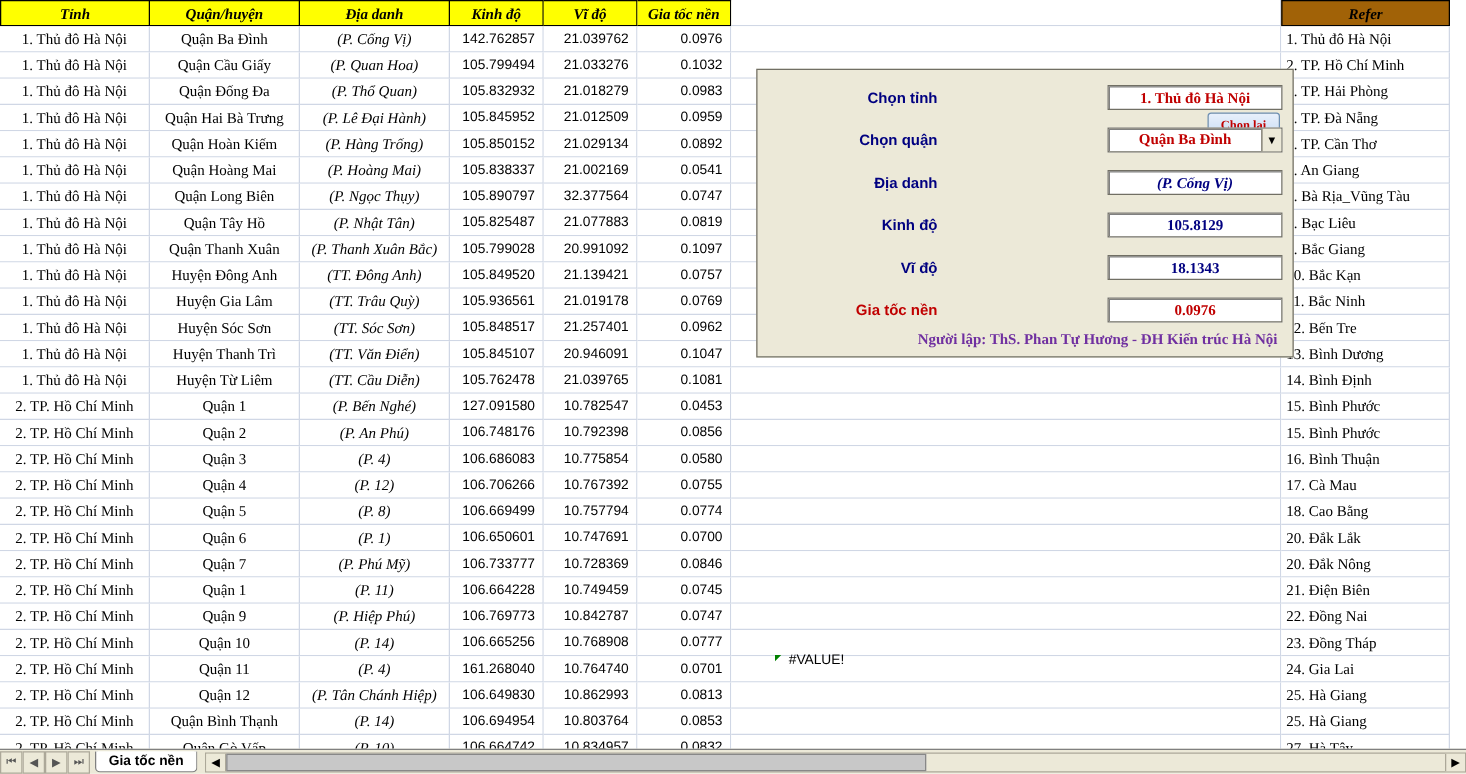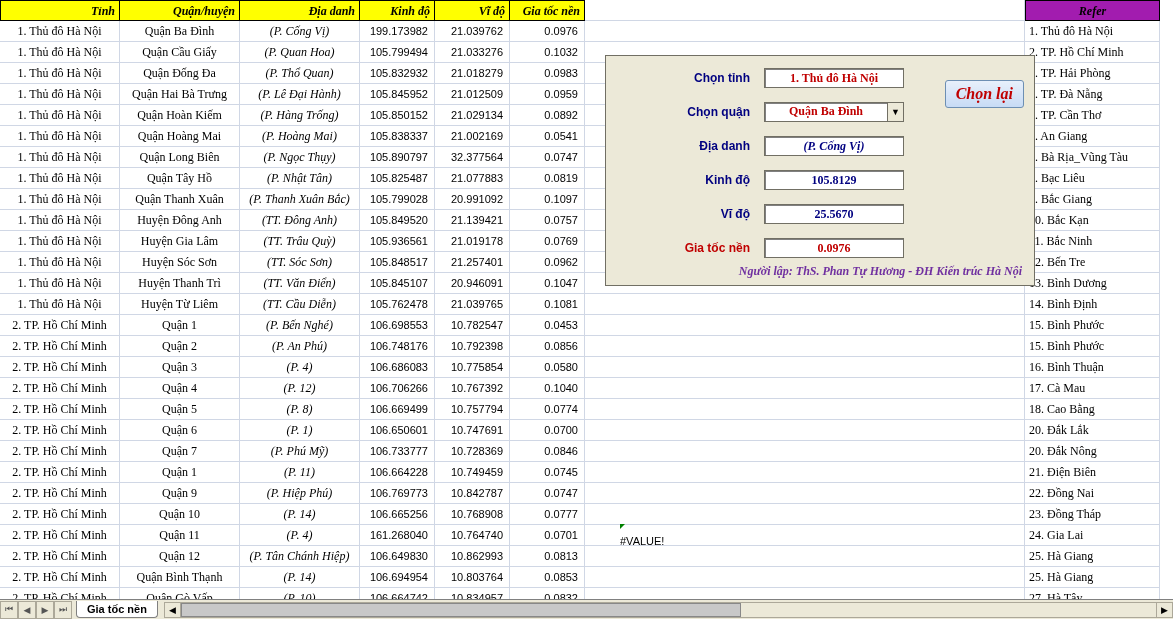--- a/index.html
+++ b/index.html
@@ -30,48 +30,48 @@
     height: 21px;
     line-height: 17px;
     white-space: nowrap;
     overflow: hidden;
     background: #fff;
   }
   .hdr {
     background: #ffff00;
     font-weight: bold;
     font-style: italic;
-    text-align: right;
+    text-align: center;
     border-top: 1px solid #000;
     border-bottom: 1px solid #000;
     border-right: 1px solid #000;
     font-family: "Times New Roman", serif;
   }
   .hdr:first-child { border-left: 1px solid #000; }
   .c-tinh { text-align: center; }
   .c-quan { text-align: center; }
   .c-dia  { text-align: center; font-style: italic; }
   .c-num  { text-align: right; font-family: Arial, sans-serif; font-size: 11px; padding-right: 6px;}
   .c-mid  { background: #fff; border-right: 1px solid #d0d7e5; }
   .c-ref  { padding-left: 4px; }
-  .ref-hdr { background: #a21caf; font-weight: bold; font-style: italic; text-align: center; border: 1px solid #000;}
+  .ref-hdr { background: #a16207; font-weight: bold; font-style: italic; text-align: center; border: 1px solid #000;}
   
   
   .panel {
     position: absolute;
     left: 605px;
     top: 55px;
     width: 430px;
     background: #ece9d8;
     border: 1px solid #716f64;
     padding: 12px 8px 6px 8px;
     font-family: Arial, sans-serif;
     font-size: 12px;
   }
-  .prow { display: flex; align-items: center; margin-bottom: 14px; position: relative;}
+  .prow { display: flex; align-items: center; margin-bottom: 14px; position: relative; justify-content: space-between;}
   .plabel { width: 150px; text-align: right; padding-right: 14px; color: #000080; font-weight: bold; font-size: 12px;}
   .pvalue {
     width: 140px;
     background: #fff;
     border: 1px solid #716f64;
     box-shadow: inset 1px 1px 0 #808080;
     text-align: center;
     padding: 2px 4px;
     color: #c00000;
     font-weight: bold;
@@ -91,50 +91,47 @@
   .sel span { flex: 1; text-align: center; color: #c00000; font-weight: bold; line-height: 16px; font-family: "Times New Roman", serif;}
   .sel .arrow {
     width: 16px;
     background: #ece9d8;
     border-left: 1px solid #716f64;
     display: flex; align-items: center; justify-content: center;
     font-size: 9px; color: #000;
   }
   .btn-reset {
     position: absolute;
-    right: 10px; top: 24px;
+    right: 10px; top: 34px;
     background: linear-gradient(#e8f0fb,#c7dbf5);
     border: 1px solid #6d8fb3;
     border-radius: 3px;
     padding: 4px 10px;
     color: #c00000;
     font-weight: bold;
     font-family: "Times New Roman", serif;
-    font-size: 16px;
+    font-size: 10px;
     cursor: pointer;
-    font-style: italic;
   }
   .credit {
     color: #7030a0;
-    font-style: italic;
     font-weight: bold;
     font-size: 12px;
     text-align: right;
     padding-right: 4px;
     font-family: "Times New Roman", serif;
   }
   .error-mark {
     position: absolute;
     left: 620px; top: 522px;
     font-family: Arial, sans-serif;
     font-size: 11px;
     display: flex;
     align-items: flex-start;
     gap: 6px;
-    flex-direction: column;
   }
   .tri {
     width: 0; height: 0;
     border-left: 5px solid #008000;
     border-bottom: 5px solid transparent;
     display: inline-block;
     margin-top: 2px;
   }
   
   .tabbar {
@@ -200,21 +197,21 @@
       <div class="cell hdr">Quận/huyện</div>
       <div class="cell hdr">Địa danh</div>
       <div class="cell hdr">Kinh độ</div>
       <div class="cell hdr">Vĩ độ</div>
       <div class="cell hdr">Gia tốc nền</div>
       <div class="cell c-mid"></div>
       <div class="cell ref-hdr">Refer</div>
       <div class="cell c-tinh">1. Thủ đô Hà Nội</div>
       <div class="cell c-quan">Quận Ba Đình</div>
       <div class="cell c-dia">(P. Cống Vị)</div>
-      <div class="cell c-num">199.173982</div>
+      <div class="cell c-num">142.762857</div>
       <div class="cell c-num">21.039762</div>
       <div class="cell c-num">0.0976</div>
       <div class="cell c-mid"></div>
       <div class="cell c-ref">1. Thủ đô Hà Nội</div>
       <div class="cell c-tinh">1. Thủ đô Hà Nội</div>
       <div class="cell c-quan">Quận Cầu Giấy</div>
       <div class="cell c-dia">(P. Quan Hoa)</div>
       <div class="cell c-num">105.799494</div>
       <div class="cell c-num">21.033276</div>
       <div class="cell c-num">0.1032</div>
@@ -312,21 +309,21 @@
       <div class="cell c-quan">Huyện Từ Liêm</div>
       <div class="cell c-dia">(TT. Cầu Diễn)</div>
       <div class="cell c-num">105.762478</div>
       <div class="cell c-num">21.039765</div>
       <div class="cell c-num">0.1081</div>
       <div class="cell c-mid"></div>
       <div class="cell c-ref">14. Bình Định</div>
       <div class="cell c-tinh">2. TP. Hồ Chí Minh</div>
       <div class="cell c-quan">Quận 1</div>
       <div class="cell c-dia">(P. Bến Nghé)</div>
-      <div class="cell c-num">106.698553</div>
+      <div class="cell c-num">127.091580</div>
       <div class="cell c-num">10.782547</div>
       <div class="cell c-num">0.0453</div>
       <div class="cell c-mid"></div>
       <div class="cell c-ref">15. Bình Phước</div>
       <div class="cell c-tinh">2. TP. Hồ Chí Minh</div>
       <div class="cell c-quan">Quận 2</div>
       <div class="cell c-dia">(P. An Phú)</div>
       <div class="cell c-num">106.748176</div>
       <div class="cell c-num">10.792398</div>
       <div class="cell c-num">0.0856</div>
@@ -338,21 +335,21 @@
       <div class="cell c-num">106.686083</div>
       <div class="cell c-num">10.775854</div>
       <div class="cell c-num">0.0580</div>
       <div class="cell c-mid"></div>
       <div class="cell c-ref">16. Bình Thuận</div>
       <div class="cell c-tinh">2. TP. Hồ Chí Minh</div>
       <div class="cell c-quan">Quận 4</div>
       <div class="cell c-dia">(P. 12)</div>
       <div class="cell c-num">106.706266</div>
       <div class="cell c-num">10.767392</div>
-      <div class="cell c-num">0.1040</div>
+      <div class="cell c-num">0.0755</div>
       <div class="cell c-mid"></div>
       <div class="cell c-ref">17. Cà Mau</div>
       <div class="cell c-tinh">2. TP. Hồ Chí Minh</div>
       <div class="cell c-quan">Quận 5</div>
       <div class="cell c-dia">(P. 8)</div>
       <div class="cell c-num">106.669499</div>
       <div class="cell c-num">10.757794</div>
       <div class="cell c-num">0.0774</div>
       <div class="cell c-mid"></div>
       <div class="cell c-ref">18. Cao Bằng</div>
@@ -447,21 +444,21 @@
   <div class="prow">
     <div class="plabel">Địa danh</div>
     <div class="pvalue blue" style="font-style:italic">(P. Cống Vị)</div>
   </div>
   <div class="prow">
     <div class="plabel">Kinh độ</div>
     <div class="pvalue blue">105.8129</div>
   </div>
   <div class="prow">
     <div class="plabel">Vĩ độ</div>
-    <div class="pvalue blue">25.5670</div>
+    <div class="pvalue blue">18.1343</div>
   </div>
   <div class="prow" style="margin-bottom:6px">
     <div class="plabel" style="color:#c00000">Gia tốc nền</div>
     <div class="pvalue">0.0976</div>
   </div>
   <div class="credit">Người lập: ThS. Phan Tự Hương - ĐH Kiến trúc Hà Nội</div>
 </div>
 
 <div class="error-mark">
   <span class="tri"></span>

